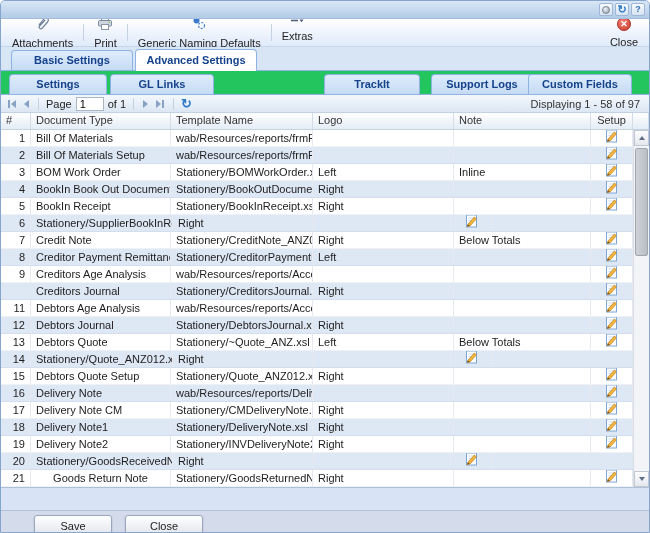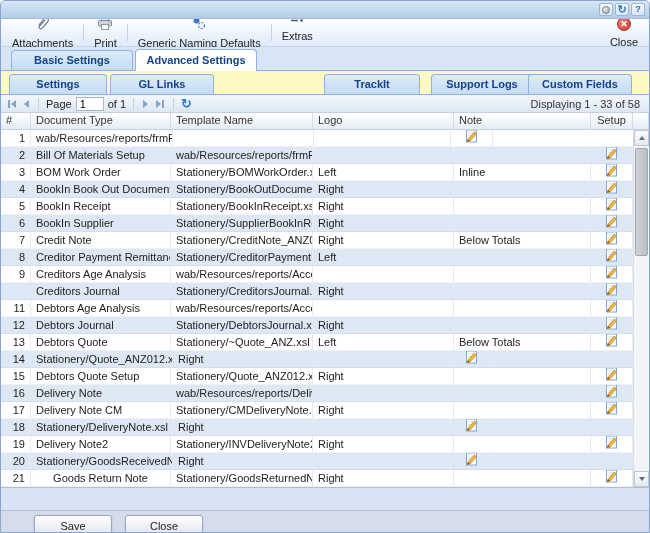--- a/index.html
+++ b/index.html
@@ -30,21 +30,21 @@
   .caret { font-size:8px; color:#4a5a74; margin-left:2px; }
   .tb-spacer { flex:1; }
   .close-circle { width:14px; height:14px; border-radius:50%;
                   background:radial-gradient(circle at 35% 30%, #ef8075, #cc3a2c);
                   border:1px solid #a52c20; color:#fff; font-size:9px; font-weight:bold;
                   display:flex; align-items:center; justify-content:center; line-height:1; }
 
   
   .tabstrip { position:relative; height:24px; }
   .tabstrip.main { background:#d8e5f4; }
-  .tabstrip.sub  { background:#fef9c3; }
+  .tabstrip.sub  { background:#22c55e; }
   .tabstrip .strip-line { position:absolute; left:0; right:0; bottom:0; height:1px; background:#8db2e3; }
   .tab { position:absolute; border:1px solid #8db2e3; border-bottom:none; border-radius:4px 4px 0 0;
          color:#15428b; font-weight:bold; text-align:center; cursor:pointer;
          background:linear-gradient(#deecfd,#c6dbf3); top:3px; height:20px; line-height:19px; }
   .tab.active { top:2px; height:22px; line-height:21px; background:#ffffff; z-index:2; }
 
   
   .pager { height:18px; background:linear-gradient(#f4f8fc,#dce7f4); border-bottom:1px solid #c3d2e2;
            display:flex; align-items:center; padding:0 5px; gap:4px; color:#222; }
   .pg-btn { display:flex; align-items:center; gap:1px; padding:1px 2px; cursor:pointer; }
@@ -189,37 +189,38 @@
     <span class="psep"></span>
     <span class="pg-btn">
         <span class="tri r"></span>
       </span>
     <span class="pg-btn">
         <span class="tri r"></span>
         <span class="vbar"></span>
       </span>
     <span class="psep"></span>
     <span class="pg-refresh">↻</span>
-    <span class="pg-display">Displaying 1 - 33 of 58</span>
+    <span class="pg-display">Displaying 1 - 58 of 97</span>
   </div>
 
   <div class="grid-header">
       <div class="gh-cell" style="width: 30px;">#</div>
       <div class="gh-cell" style="width: 140px;">Document Type</div>
       <div class="gh-cell" style="width: 142px;">Template Name</div>
       <div class="gh-cell" style="width: 141px;">Logo</div>
       <div class="gh-cell" style="width: 137px;">Note</div>
       <div class="gh-cell center" style="width: 42px;">Setup</div>
       <div class="gh-cell" style="width: 16px;"></div>
     </div>
 
   <div class="grid-wrap">
     <div class="grid-body">
         <div class="grid-row">
           <div class="gb-cell num" style="width: 30px;">1</div>
+          <div class="gb-cell doc" style="width: 140px;">Bill Of Materials</div>
           <div class="gb-cell template" style="width: 142px;">wab/Resources/reports/frmPri...</div>
           <div class="gb-cell logo" style="width: 141px;"></div>
           <div class="gb-cell terms" style="width: 137px;"></div>
           <div class="gb-cell setup" style="width: 42px;">
             <span><svg width="13" height="14" viewBox="0 0 13 14">
                 <rect x="1.5" y="1" width="10" height="12" fill="#fdfdfd" stroke="#7da7d9"></rect>
                 <g stroke="#cdddee" stroke-width="1">
                   <line x1="3.5" y1="4" x2="9.5" y2="4"></line>
                   <line x1="3.5" y1="6.5" x2="9.5" y2="6.5"></line>
                   <line x1="3.5" y1="9" x2="7" y2="9"></line>
@@ -300,21 +301,20 @@
                   <line x1="3.5" y1="6.5" x2="9.5" y2="6.5"></line>
                   <line x1="3.5" y1="9" x2="7" y2="9"></line>
                 </g>
                 <path d="M2.2 12.6 L3 10.2 L9.4 3 L11.4 4.8 L5 12 Z" fill="#f6b63d" stroke="#b57b16" stroke-width="0.7"></path>
                 <path d="M2.2 12.6 L3 10.2 L4.7 11.7 Z" fill="#6b5335"></path>
               </svg></span>
           </div>
         </div>
         <div class="grid-row alt">
           <div class="gb-cell num" style="width: 30px;">6</div>
-          <div class="gb-cell doc" style="width: 140px;">BookIn Supplier</div>
           <div class="gb-cell template" style="width: 142px;">Stationery/SupplierBookInRece...</div>
           <div class="gb-cell logo" style="width: 141px;">Right</div>
           <div class="gb-cell terms" style="width: 137px;"></div>
           <div class="gb-cell setup" style="width: 42px;">
             <span><svg width="13" height="14" viewBox="0 0 13 14">
                 <rect x="1.5" y="1" width="10" height="12" fill="#fdfdfd" stroke="#7da7d9"></rect>
                 <g stroke="#cdddee" stroke-width="1">
                   <line x1="3.5" y1="4" x2="9.5" y2="4"></line>
                   <line x1="3.5" y1="6.5" x2="9.5" y2="6.5"></line>
                   <line x1="3.5" y1="9" x2="7" y2="9"></line>
@@ -527,20 +527,21 @@
                   <line x1="3.5" y1="6.5" x2="9.5" y2="6.5"></line>
                   <line x1="3.5" y1="9" x2="7" y2="9"></line>
                 </g>
                 <path d="M2.2 12.6 L3 10.2 L9.4 3 L11.4 4.8 L5 12 Z" fill="#f6b63d" stroke="#b57b16" stroke-width="0.7"></path>
                 <path d="M2.2 12.6 L3 10.2 L4.7 11.7 Z" fill="#6b5335"></path>
               </svg></span>
           </div>
         </div>
         <div class="grid-row alt">
           <div class="gb-cell num" style="width: 30px;">18</div>
+          <div class="gb-cell doc" style="width: 140px;">Delivery Note1</div>
           <div class="gb-cell template" style="width: 142px;">Stationery/DeliveryNote.xsl</div>
           <div class="gb-cell logo" style="width: 141px;">Right</div>
           <div class="gb-cell terms" style="width: 137px;"></div>
           <div class="gb-cell setup" style="width: 42px;">
             <span><svg width="13" height="14" viewBox="0 0 13 14">
                 <rect x="1.5" y="1" width="10" height="12" fill="#fdfdfd" stroke="#7da7d9"></rect>
                 <g stroke="#cdddee" stroke-width="1">
                   <line x1="3.5" y1="4" x2="9.5" y2="4"></line>
                   <line x1="3.5" y1="6.5" x2="9.5" y2="6.5"></line>
                   <line x1="3.5" y1="9" x2="7" y2="9"></line>

